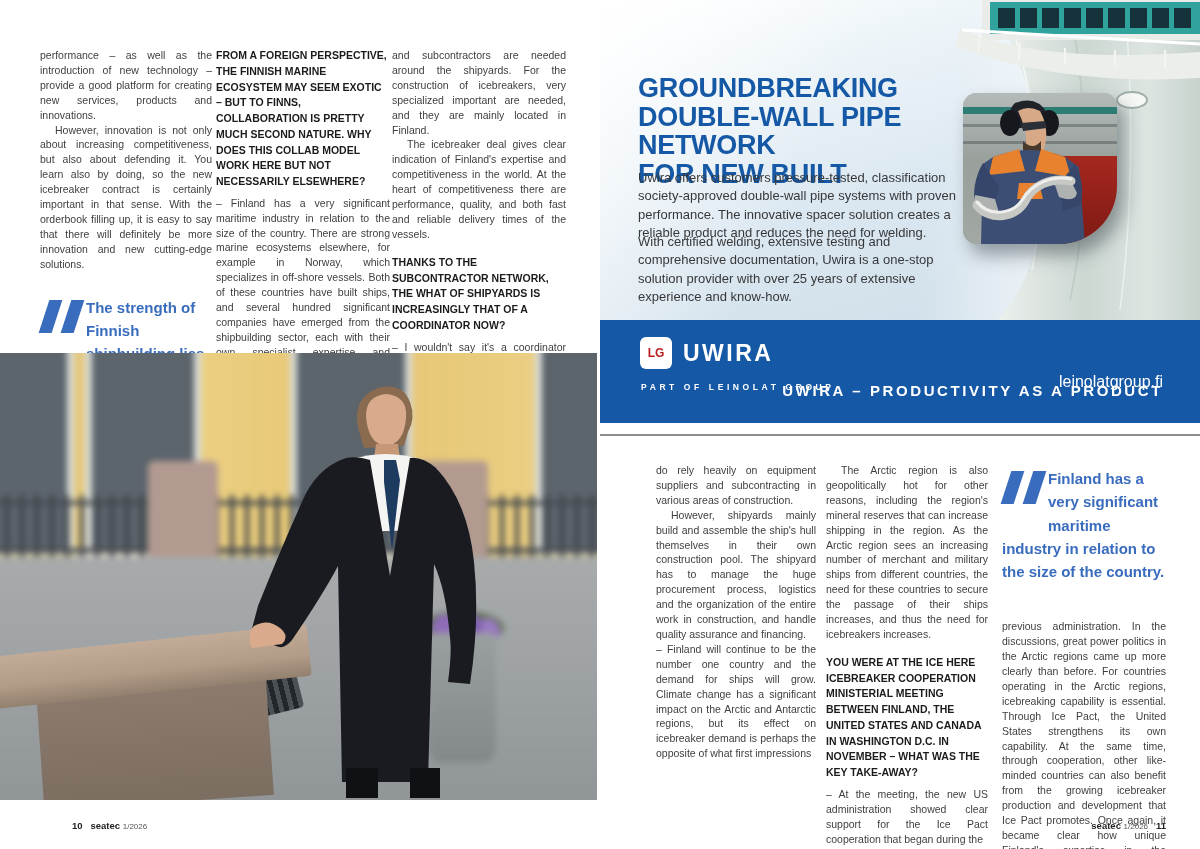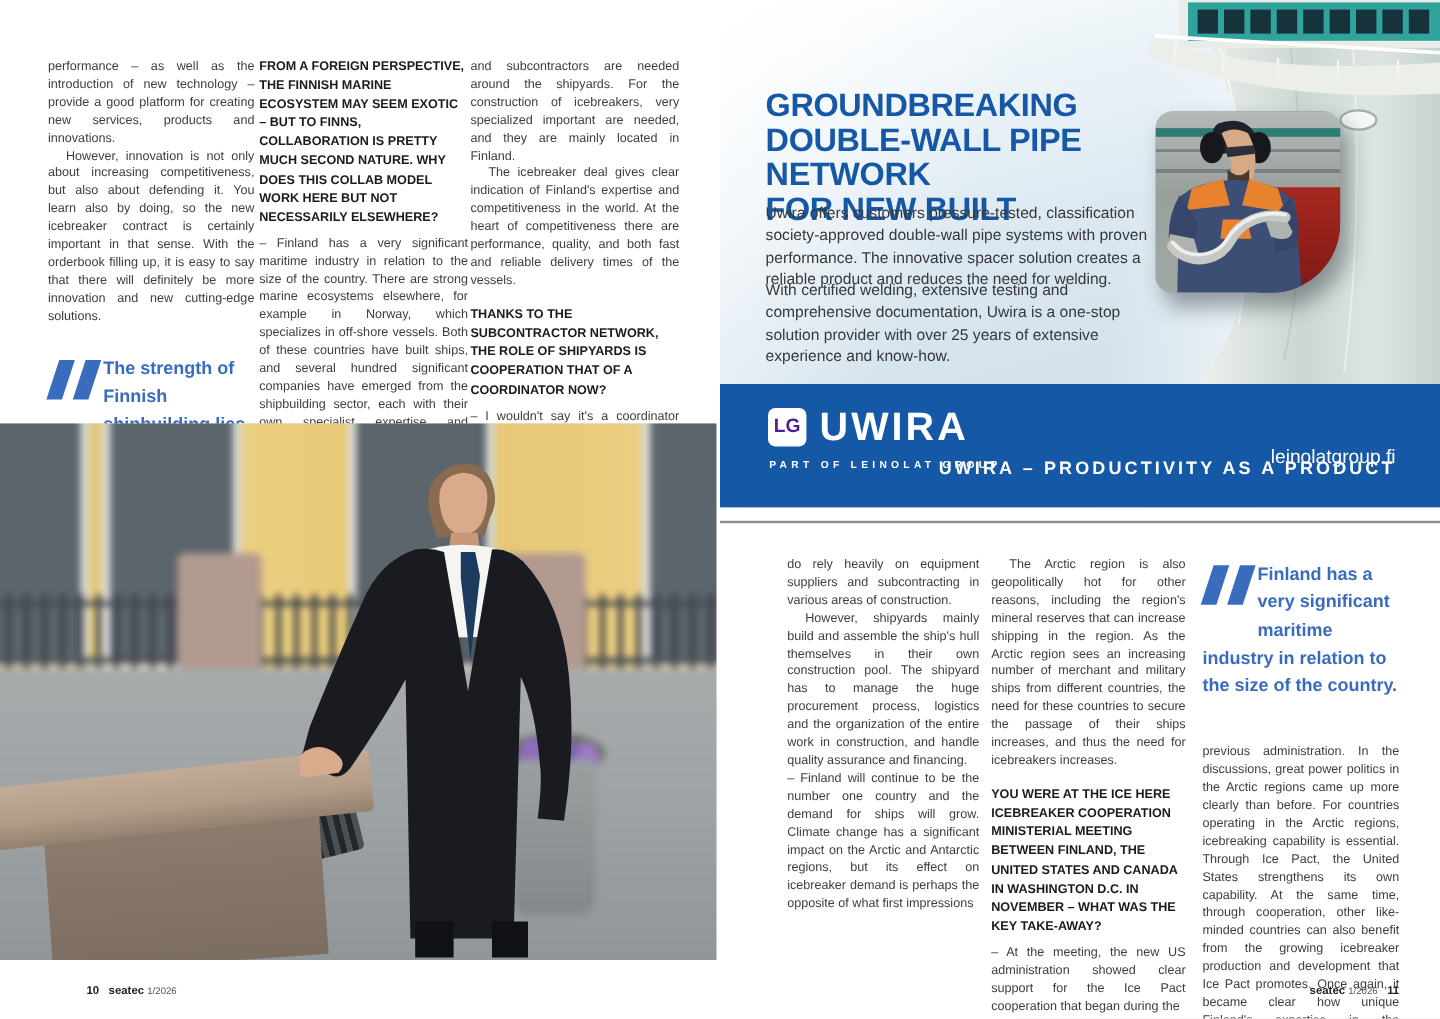--- a/index.html
+++ b/index.html
@@ -59,22 +59,22 @@
   .worker .truss{position:absolute;left:0;top:0;width:100%;height:42%;
       background:repeating-linear-gradient(180deg,rgba(0,0,0,0) 0 14px,rgba(44,56,60,.35) 14px 17px);}
   .worker .beam{position:absolute;left:0;top:14px;width:100%;height:7px;background:#2e7d74;}
   .worker .red{position:absolute;left:55%;top:42%;right:0;bottom:0;
       background:linear-gradient(180deg,#a5281f 0%,#8e1f18 60%,#7c1a14 100%);}
   .worker svg{position:absolute;left:0;top:0;}
   .bar{position:absolute;left:0;top:320px;width:600px;height:103px;background:#1558a5;}
   .logo-row{position:absolute;left:40px;top:17px;display:flex;align-items:center;}
   .logo-mark{width:32px;height:32px;background:#ffffff;border-radius:6px;display:flex;align-items:center;
       justify-content:center;margin-right:11px;}
-  .logo-mark span{color:#4c1d95;font-weight:800;font-size:16px;letter-spacing:0;}
-  .logo-name{color:#ffffff;font-weight:800;font-size:33px;letter-spacing:2.5px;}
+  .logo-mark span{color:#b91c1c;font-weight:800;font-size:12px;letter-spacing:0;}
+  .logo-name{color:#ffffff;font-weight:800;font-size:23px;letter-spacing:2.5px;}
   .logo-tag{position:absolute;left:41px;top:62px;color:#ffffff;font-weight:bold;font-size:8.5px;letter-spacing:3.6px;}
   .bar-url{position:absolute;right:37px;top:33px;color:#ffffff;font-size:16px;text-align:right;margin-top:20px;}
   .bar-slogan{position:absolute;right:37px;top:62px;color:#ffffff;font-weight:bold;font-size:15px;
       letter-spacing:2.6px;text-align:right;}
   .divider{position:absolute;left:600px;top:434px;width:600px;height:2px;background:#8d8d8d;}
   
   .colR{position:absolute;top:463px;}
   .quote2wrap{margin:4px 0 36px 0;}
   
   .footer{position:absolute;bottom:18px;font-size:9.5px;color:#3a3a3a;margin-left:32px;}
@@ -99,21 +99,21 @@
 
     <div class="col" style="left:216px;width:174px;">
       <p class="h" style="margin-top:0;">FROM A FOREIGN PERSPECTIVE, THE FINNISH MARINE ECOSYSTEM MAY SEEM EXOTIC – BUT TO FINNS, COLLABORATION IS PRETTY MUCH SECOND NATURE. WHY DOES THIS COLLAB MODEL WORK HERE BUT NOT NECESSARILY ELSEWHERE?</p>
       <p class="p">– Finland has a very significant maritime industry in relation to the size of the country. There are strong marine ecosystems elsewhere, for example in Norway, which specializes in off-shore vessels. Both of these countries have built ships, and several hundred significant companies have emerged from the shipbuilding sector, each with their own specialist expertise and products.</p>
       <p class="p indent">However, it can be said that a significant number of equipment suppliers</p>
     </div>
 
     <div class="col" style="left:392px;width:174px;">
       <p class="p">and subcontractors are needed around the shipyards. For the construction of icebreakers, very specialized important are needed, and they are mainly located in Finland.</p>
       <p class="p indent">The icebreaker deal gives clear indication of Finland's expertise and competitiveness in the world. At the heart of competitiveness there are performance, quality, and both fast and reliable delivery times of the vessels.</p>
-      <p class="h">THANKS TO THE SUBCONTRACTOR NETWORK, THE ROLE OF SHIPYARDS IS COOPERATION THAT OF A COORDINATOR NOW?</p>
+      <p class="h">THANKS TO THE SUBCONTRACTOR NETWORK, THE WHAT OF SHIPYARDS IS INCREASINGLY THAT OF A COORDINATOR NOW?</p>
       <p class="p">– I wouldn't say it's a coordinator role. The shipyard is the company that is entirely responsible for building the ship and delivering it to the customer. Today's shipyards</p>
     </div>
 
     <div class="photoL">
       <div class="bg">
         <div class="wall"></div>
         <div class="window" style="left:-30px;width:100px;height:205px;"></div>
         <div class="window" style="left:95px;width:102px;height:210px;"></div>
         <div class="window" style="left:300px;width:108px;height:210px;"></div>
         <div class="window" style="left:545px;width:80px;height:205px;"></div>

